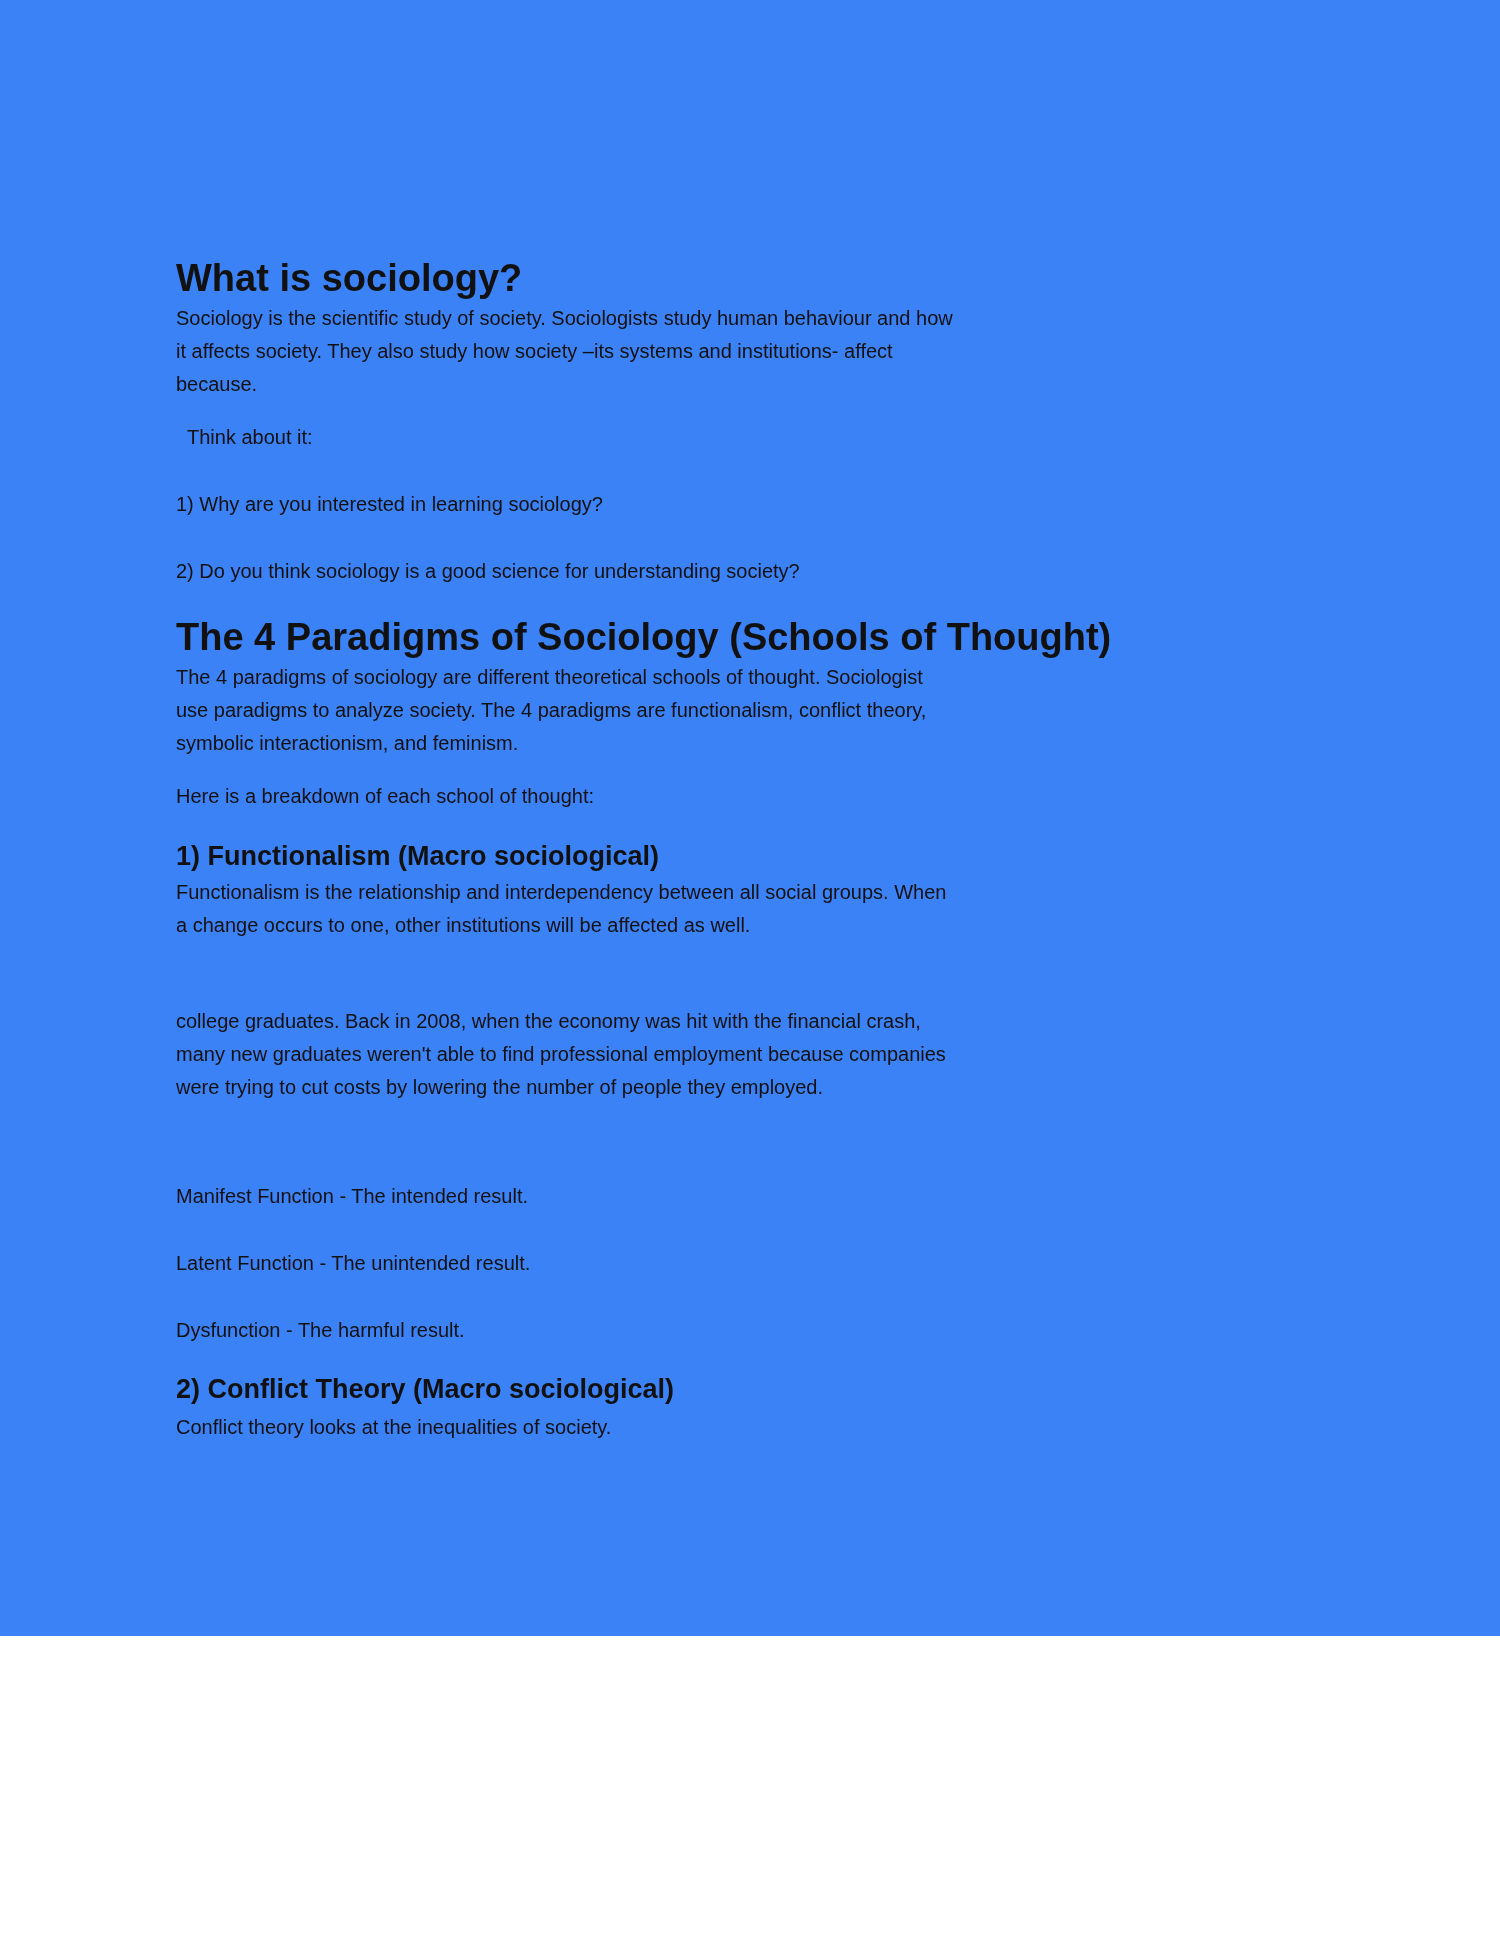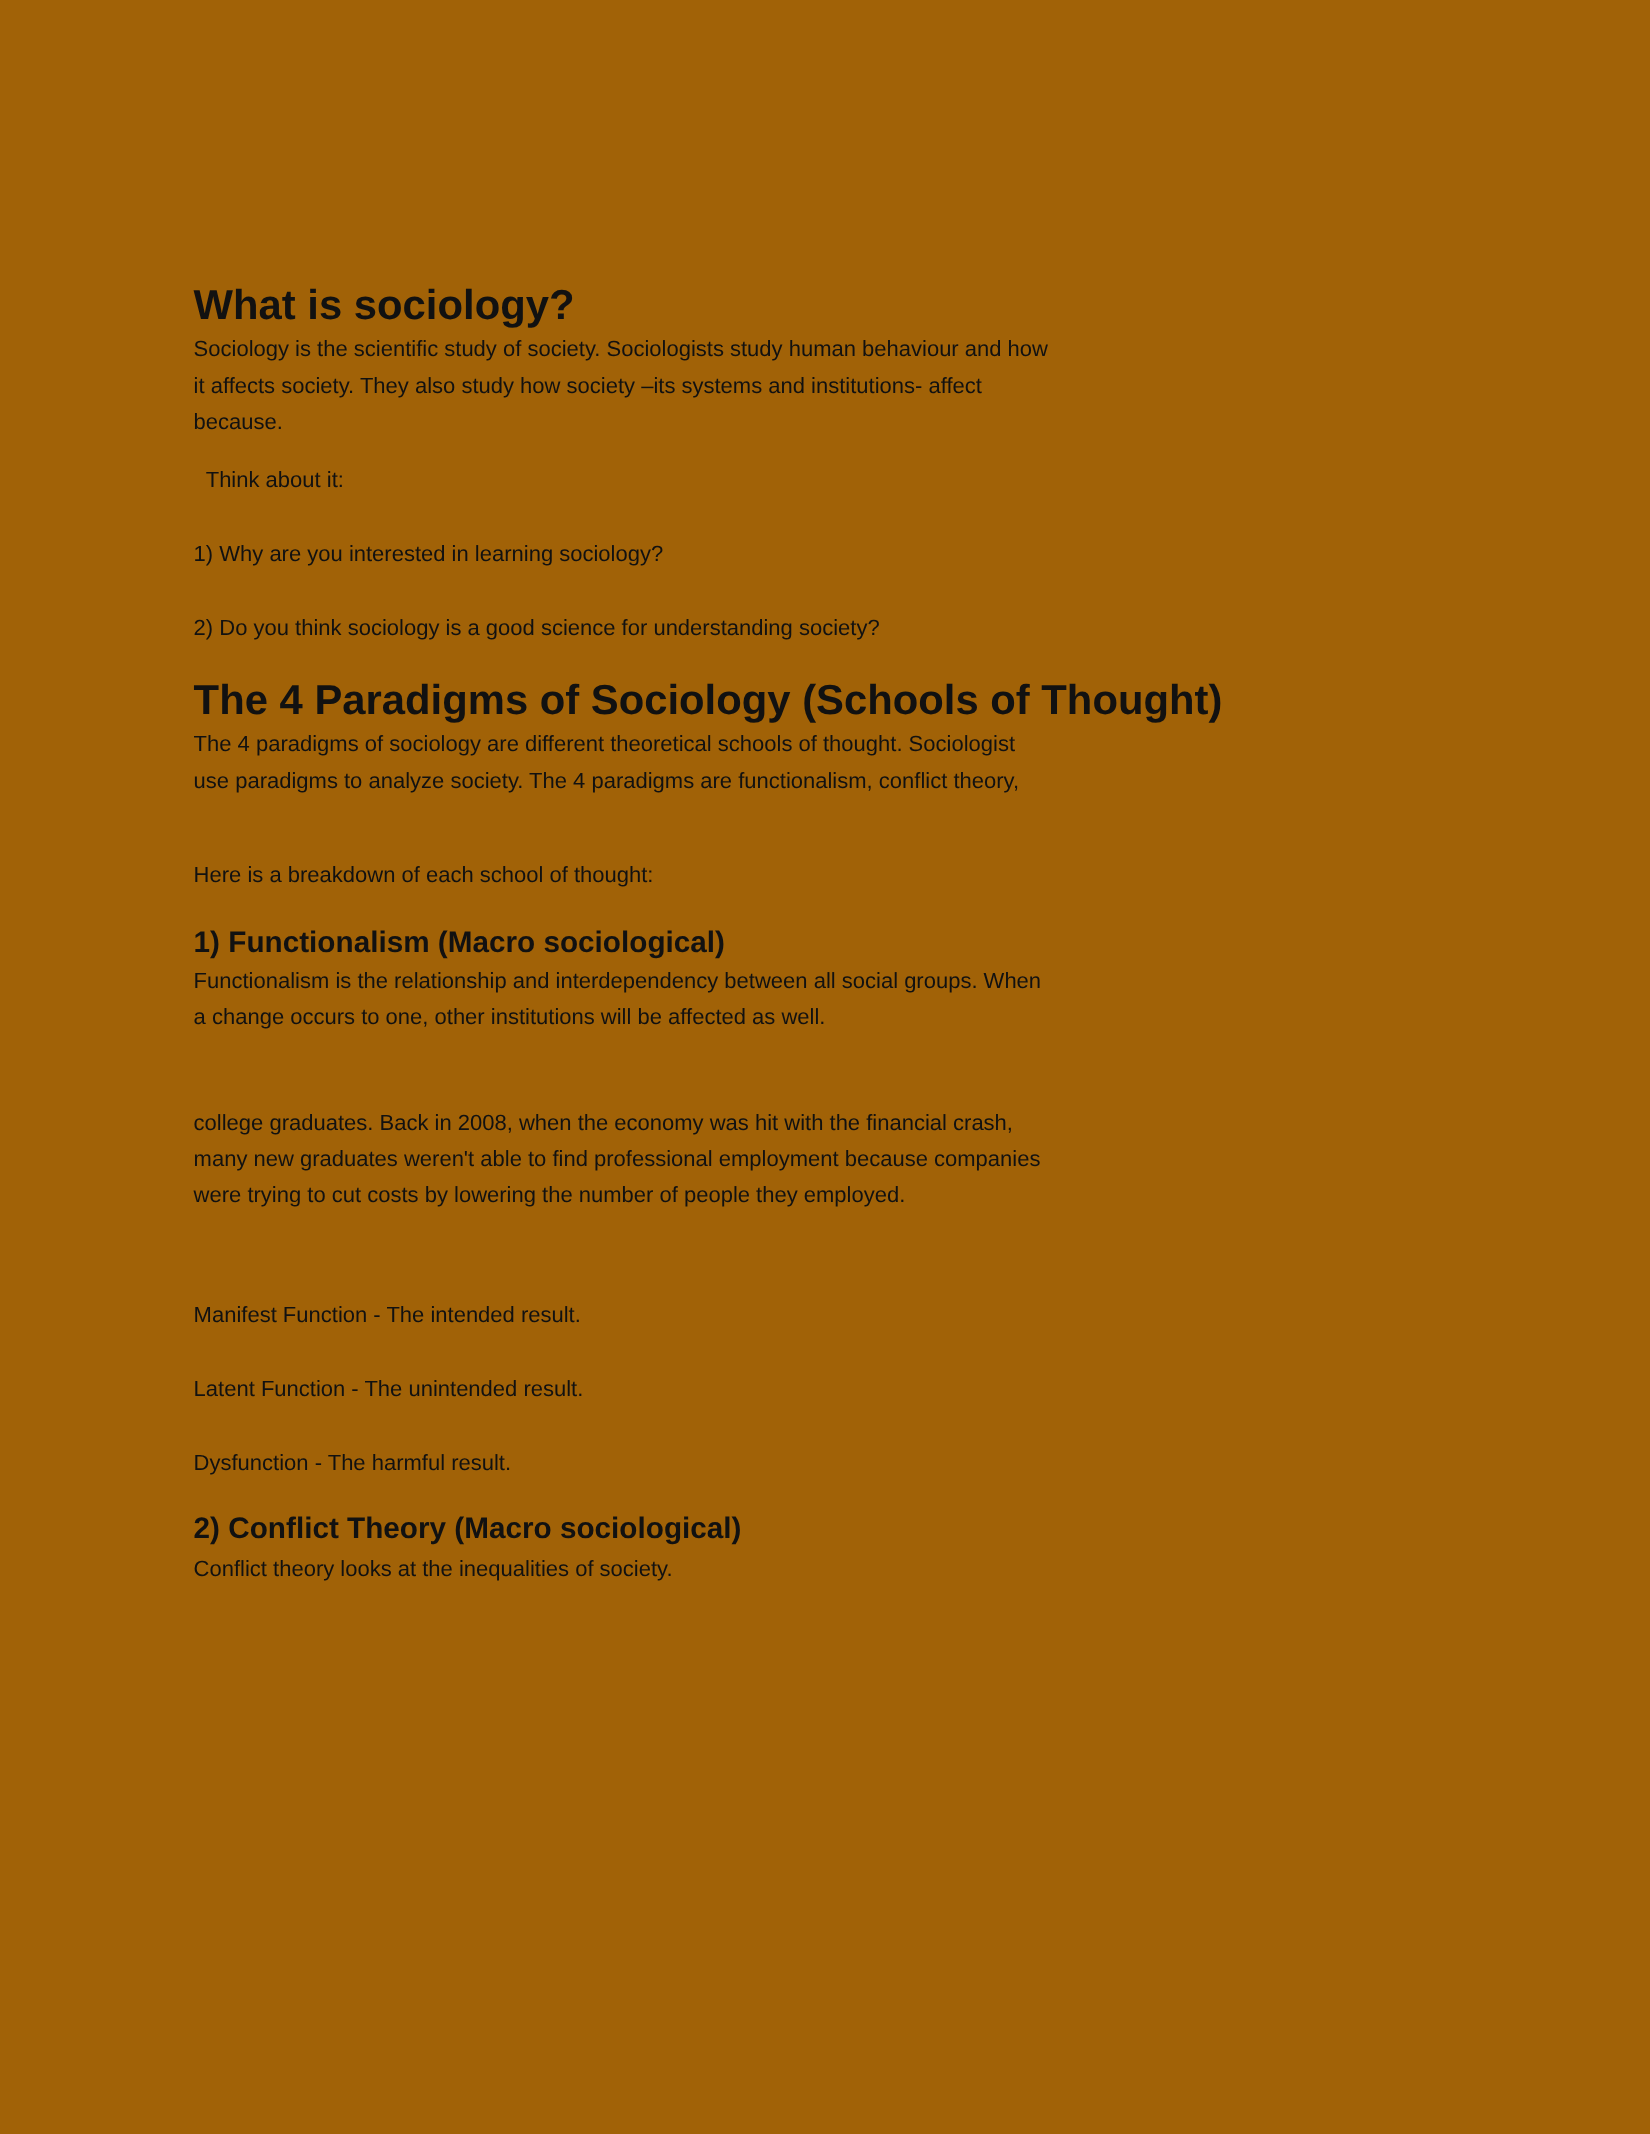--- a/index.html
+++ b/index.html
@@ -1,18 +1,18 @@
 <!DOCTYPE html>
 <html><head>
   <meta charset="utf-8">
   <style>
     html, body { margin: 0; padding: 0; background: #ffffff; }
     body { width: 1500px; height: 1940px; position: relative; overflow: hidden;
            font-family: "Liberation Sans", sans-serif; color: #111111; }
-    .page { position: absolute; left: 0; top: 0; width: 1500px; height: 1940px; background: #a16207; }
+    .page { position: absolute; left: 0; top: 0; width: 1500px; height: 1636px; background: #3b82f6; }
     .t { position: absolute; left: 176px; white-space: nowrap; margin: 0; }
     .h1 { font-size: 38px; font-weight: bold; line-height: 42px; }
     .p { font-size: 20px; line-height: 33px; }
     .h3 { font-size: 27px; font-weight: bold; line-height: 33px; }
   </style>
 </head>
 <body>
 
 <div class="page">
 
@@ -21,20 +21,21 @@
   <p class="t p" style="top:335px;">it affects society. They also study how society –its systems and institutions- affect</p>
   <p class="t p" style="top:368px;">because.</p>
 
   <p class="t p" style="top:421px;margin-left:11px;">Think about it:</p>
   <p class="t p" style="top:488px;">1) Why are you interested in learning sociology?</p>
   <p class="t p" style="top:555px;">2) Do you think sociology is a good science for understanding society?</p>
 
   <h2 class="t h1" style="top:616px;">The 4 Paradigms of Sociology (Schools of Thought)</h2>
   <p class="t p" style="top:661px;">The 4 paradigms of sociology are different theoretical schools of thought. Sociologist</p>
   <p class="t p" style="top:694px;">use paradigms to analyze society. The 4 paradigms are functionalism, conflict theory,</p>
+  <p class="t p" style="top:727px;">symbolic interactionism, and feminism.</p>
 
   <p class="t p" style="top:780px;">Here is a breakdown of each school of thought:</p>
 
   <h3 class="t h3" style="top:840px;">1) Functionalism (Macro sociological)</h3>
   <p class="t p" style="top:876px;">Functionalism is the relationship and interdependency between all social groups. When</p>
   <p class="t p" style="top:909px;">a change occurs to one, other institutions will be affected as well.</p>
 
   <p class="t p" style="top:1005px;">college graduates. Back in 2008, when the economy was hit with the financial crash,</p>
   <p class="t p" style="top:1038px;">many new graduates weren't able to find professional employment because companies</p>
   <p class="t p" style="top:1071px;">were trying to cut costs by lowering the number of people they employed.</p>

